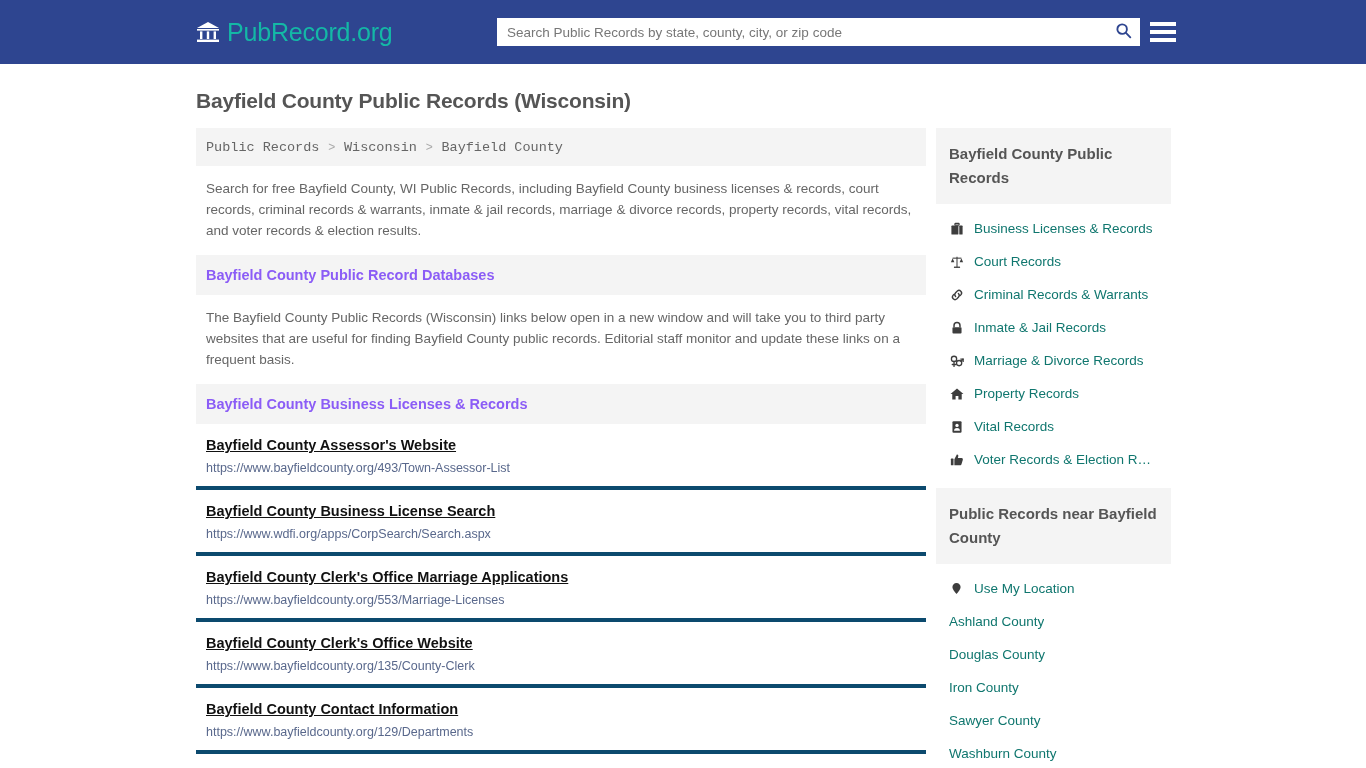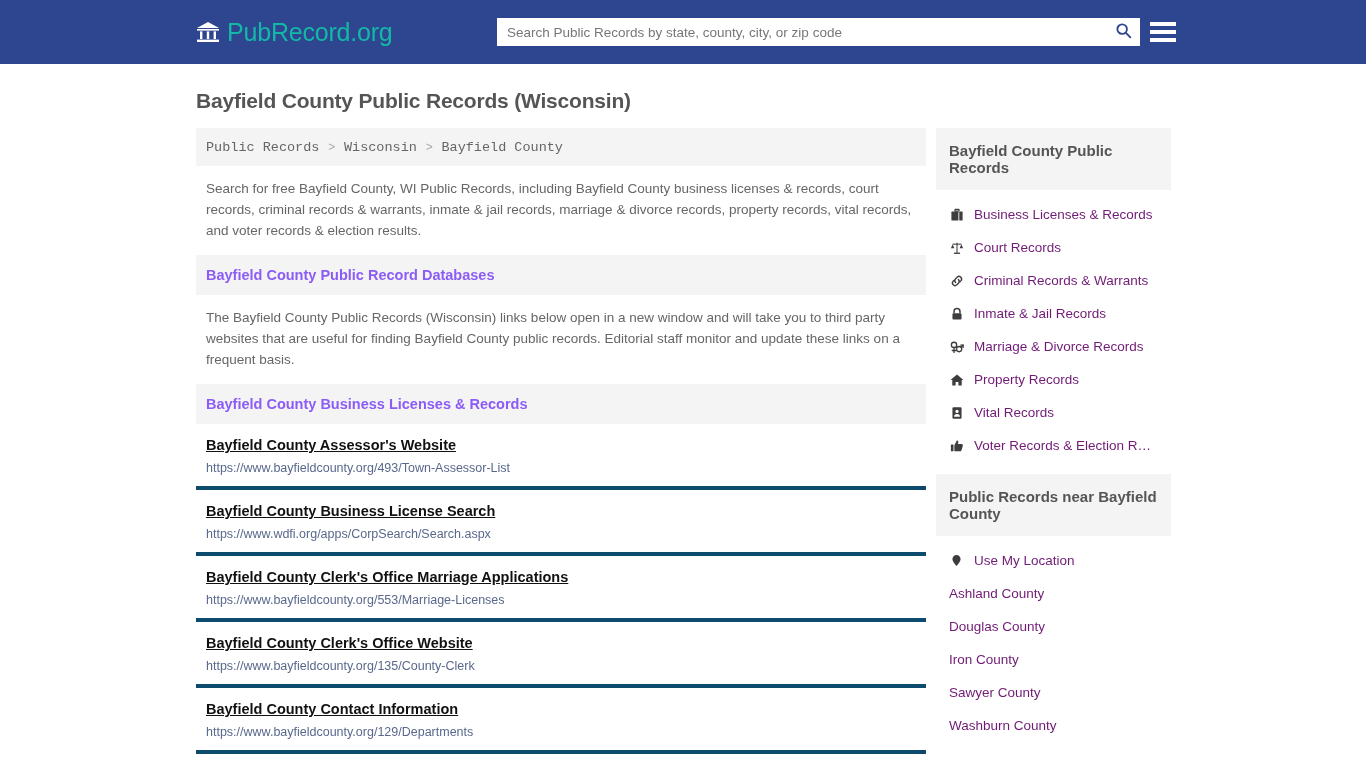--- a/index.html
+++ b/index.html
@@ -172,31 +172,31 @@
     cursor: pointer;
   }
 
   
   .card { margin-bottom: 10px; }
   .card-header {
     background: #f4f4f4;
     padding: 14px 13px;
     font-size: 15px;
     font-weight: bold;
-    line-height: 17px;
+    line-height: 24px;
     color: #555555;
   }
   .card-body { padding: 8px 0 2px 0; }
   .side-item {
     display: flex;
     align-items: center;
     gap: 10px;
     padding: 9px 13px;
     font-size: 13.5px;
-    color: #701a75;
+    color: #0f766e;
     cursor: pointer;
     white-space: nowrap;
     overflow: hidden;
   }
   .side-item .label {
     overflow: hidden;
     text-overflow: ellipsis;
     white-space: nowrap;
   }
   .side-icon {

